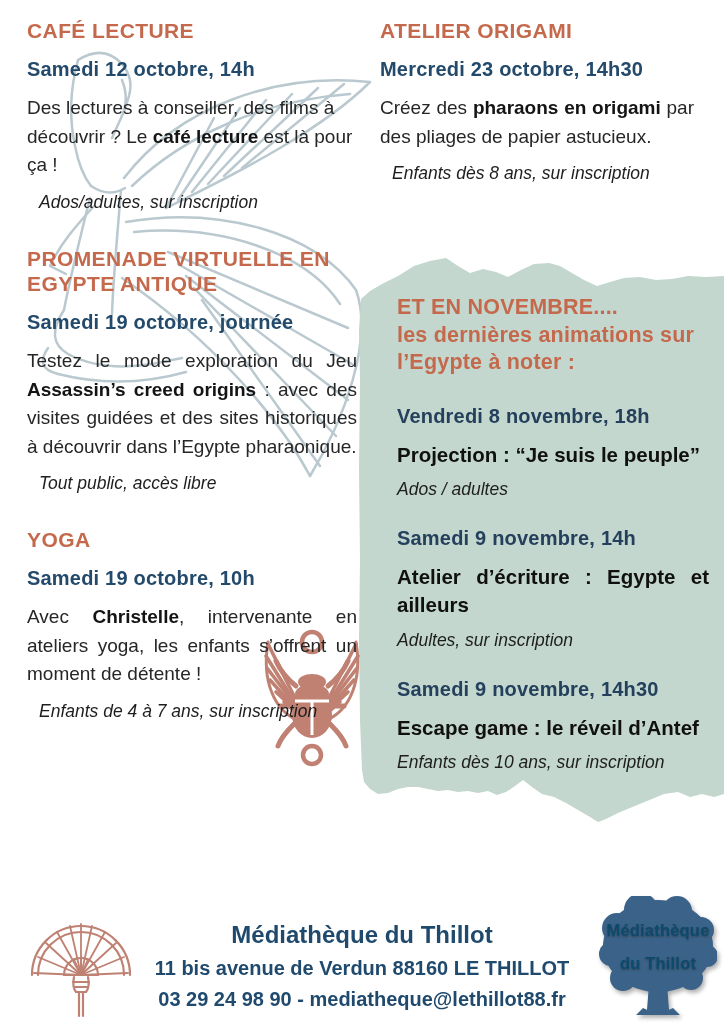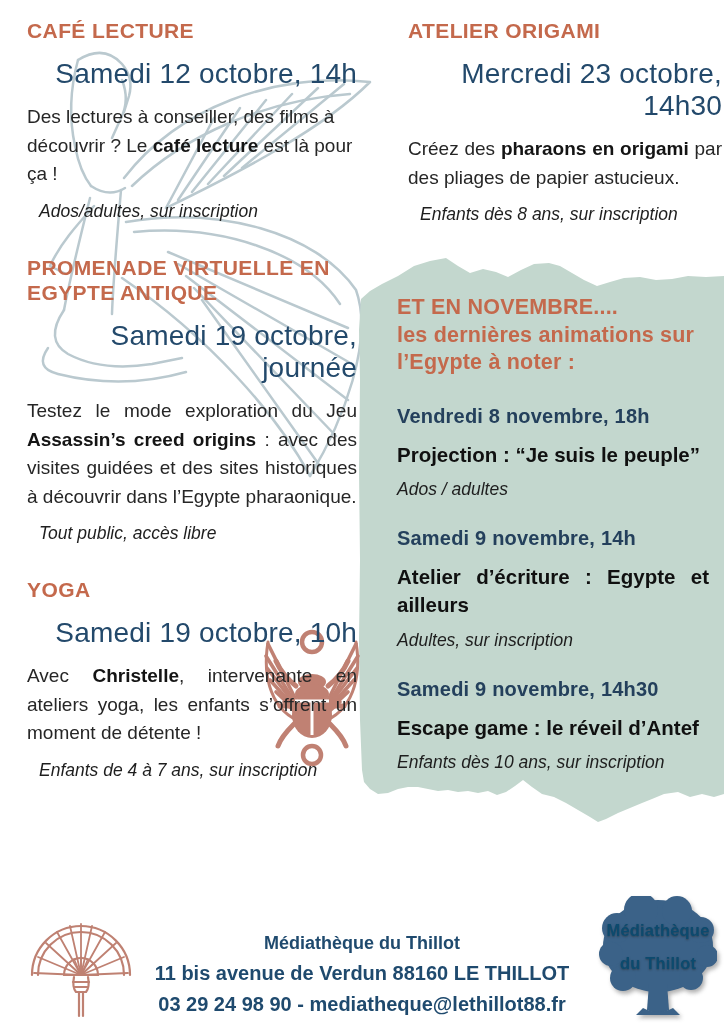--- a/index.html
+++ b/index.html
@@ -8,49 +8,49 @@
     position:relative;width:724px;height:1024px;background:#ffffff;overflow:hidden;
     font-family:"Liberation Sans","DejaVu Sans",sans-serif;color:#262626;padding-left:40px;
   }
   svg{display:block;}
   .deco{position:absolute;z-index:0;pointer-events:none;}
   .torn{position:absolute;left:0;top:0;z-index:1;pointer-events:none;}
   .scarab{position:absolute;left:260px;top:628px;width:104px;height:141px;z-index:1;}
 
   .col{position:absolute;top:18px;z-index:2;}
   .col-left{left:27px;width:330px;}
-  .col-right{left:408px;width:314px;}
+  .col-right{left:380px;width:314px;}
 
   .event{margin:0 0 33px 0;}
   .ev-title{
     margin:0 0 15px 0;font-size:21px;line-height:1.2;font-weight:700;
     letter-spacing:0.4px;color:#c4694c;
   }
   .ev-date{
-    margin:0 0 13px 0;font-size:28px;font-weight:400;color:#23496b;letter-spacing:0.2px;text-align:right;
+    margin:0 0 13px 0;font-size:20px;font-weight:700;color:#23496b;letter-spacing:0.2px;
   }
   .ev-body{margin:0 0 9px 0;font-size:19px;line-height:1.5;color:#262626;}
   .ev-body b{color:#141414;}
   .just{text-align:justify;}
   .ev-aud{margin:12px;font-size:17.5px;font-style:italic;color:#1e1e1e;}
 
   .nov{position:absolute;left:397px;top:294px;width:312px;z-index:2;}
   .nov-head{
     margin:0 0 28px 0;font-size:21.5px;line-height:1.28;font-weight:700;
     color:#c4694c;letter-spacing:0.2px;
   }
   .nov-item{margin:0 0 27px 0;}
   .nov-date{margin:0 0 13px 0;font-size:20px;font-weight:700;color:#24405c;letter-spacing:0.2px;}
   .nov-title{margin:0 0 11px 0;font-size:20.5px;font-weight:700;color:#101010;line-height:1.35;}
   .nov-aud{margin:0;font-size:17.5px;font-style:italic;color:#1e1e1e;}
 
   .footer-center{
     position:absolute;left:110px;width:504px;top:921px;text-align:center;z-index:2;color:#1f4a6e;
   }
-  .f-name{margin:12px 0 4px 0;font-size:18px;font-weight:700;}
+  .f-name{margin:0 0 4px 0;font-size:24px;font-weight:700;}
   .f-line{margin:0;font-size:20px;font-weight:600;line-height:31px;}
 
   .lotus{position:absolute;left:22px;top:899px;width:118px;height:120px;z-index:2;}
   .tree-logo{
     position:absolute;left:599px;top:896px;width:118px;height:122px;z-index:2;
     filter:drop-shadow(2px 3px 2px rgba(80,80,80,0.45));
   }
   .tree-text{
     position:absolute;left:0;right:0;text-align:center;color:#0c4a6e;font-weight:700;
     font-size:16.5px;text-shadow:0 1px 2px rgba(40,40,40,0.55);letter-spacing:0.2px;

